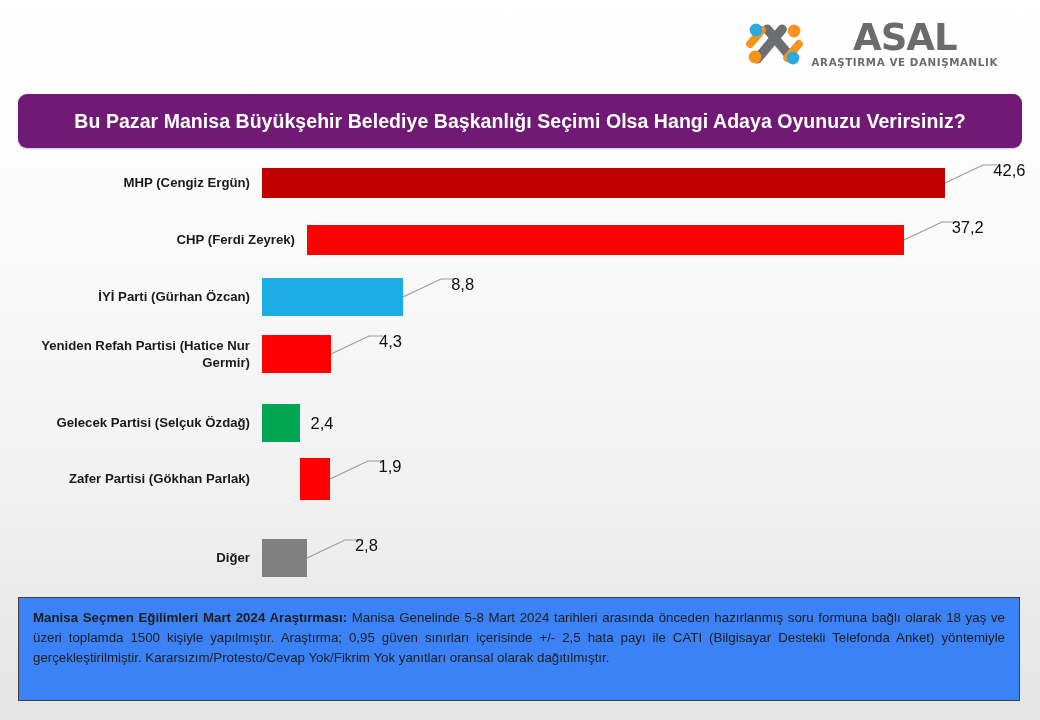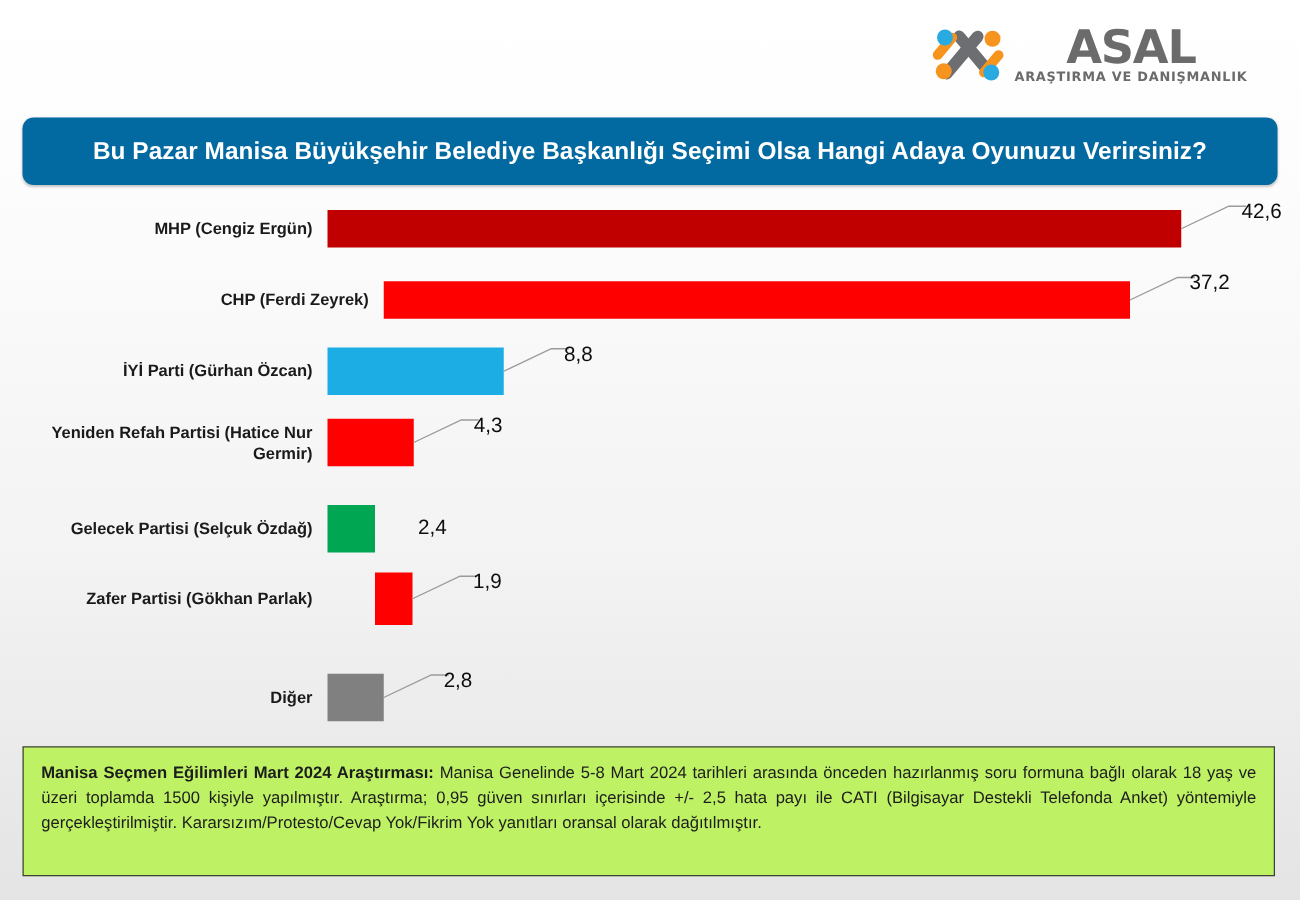--- a/index.html
+++ b/index.html
@@ -41,21 +41,21 @@
     font-family: "DejaVu Sans", sans-serif;
   }
 
   
   .title-banner {
     position: absolute;
     left: 18px;
     top: 94px;
     width: 1004px;
     height: 54px;
-    background: #0369a1;
+    background: #701a75;
     border-radius: 9px;
     display: flex;
     align-items: center;
     justify-content: center;
     box-shadow: 0 1px 2px rgba(0,0,0,0.22);
   }
   .title-text {
     color: #ffffff;
     font-size: 19.5px;
     font-weight: bold;
@@ -105,21 +105,21 @@
   }
   .leader { position: absolute; overflow: visible; pointer-events: none; }
 
   
   .footnote {
     position: absolute;
     left: 18px;
     top: 597px;
     width: 1002px;
     height: 104px;
-    background: #bef264;
+    background: #3b82f6;
     border: 1.4px solid #404040;
     padding: 10px 14px 8px 14px;
   }
   .footnote p {
     font-size: 13.3px;
     color: #1d1d1d;
     line-height: 1.52;
     text-align: justify;
     font-family: "Liberation Sans", sans-serif;
   }
@@ -189,21 +189,21 @@
         <svg class="leader" width="62" height="46" style="left: 68.972px; top: 0px;">
           <path d="M0,23 L38,5 L52,5" stroke="#9a9a9a" stroke-width="1.1" fill="none"></path>
         </svg>
         <span class="val-label" style="left: 116.972px; transform: translateY(-118%);">4,3</span>
       </div>
     </div>
     <div class="row" style="top: 240px; height: 46px;">
       <div class="cat-label">Gelecek Partisi (Selçuk Özdağ)</div>
       <div class="bar-zone" style="height: 46px;">
         <div class="bar" style="width: 38.496px; height: 38px; background: rgb(0, 166, 81);"></div>
-        <span class="val-label" style="left: 48.496px; transform: translateY(-50%); margin-left: 24px;">2,4</span>
+        <span class="val-label" style="left: 48.496px; transform: translateY(-50%);">2,4</span>
       </div>
     </div>
     <div class="row" style="top: 296px; height: 46px;">
       <div class="cat-label">Zafer Partisi (Gökhan Parlak)</div>
       <div class="bar-zone" style="height: 46px; margin-left: 38px;">
         <div class="bar" style="width: 30.476px; height: 42px; background: rgb(255, 0, 0);"></div>
         <svg class="leader" width="62" height="46" style="left: 30.476px; top: 0px;">
           <path d="M0,23 L38,5 L52,5" stroke="#9a9a9a" stroke-width="1.1" fill="none"></path>
         </svg>
         <span class="val-label" style="left: 78.476px; transform: translateY(-118%);">1,9</span>

